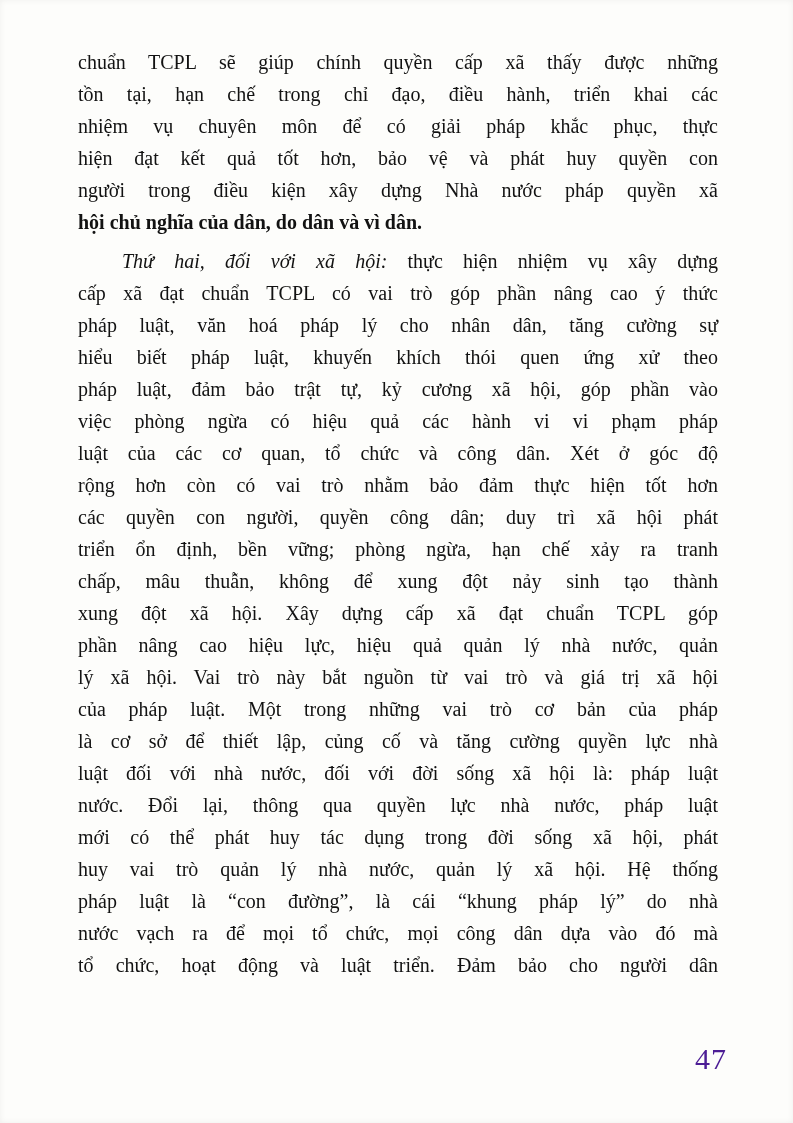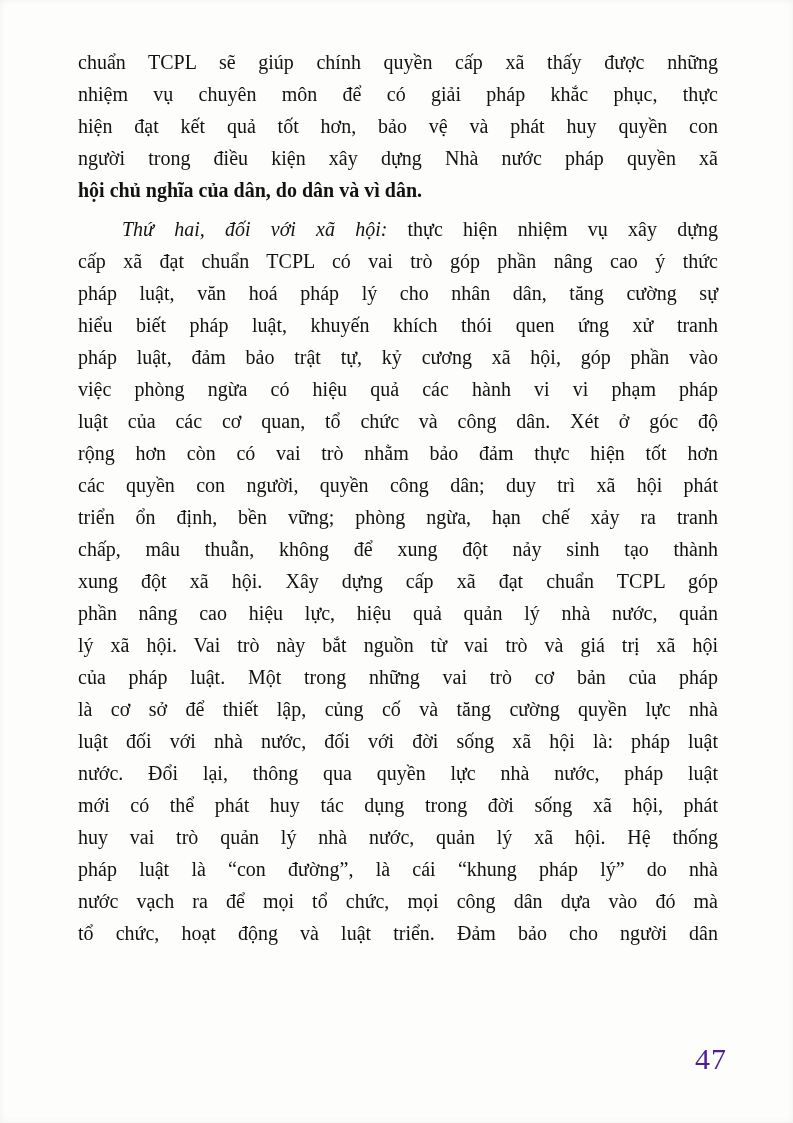--- a/index.html
+++ b/index.html
@@ -53,30 +53,31 @@
     color: #4c1d95;
   }
 </style>
 </head>
 <body>
 
 <div class="page">
   <div class="text-block">
       <div class="para">
         <div class="line"><span>chuẩn TCPL sẽ giúp chính quyền cấp xã thấy được những</span></div>
+        <div class="line"><span>tồn tại, hạn chế trong chỉ đạo, điều hành, triển khai các</span></div>
         <div class="line"><span>nhiệm vụ chuyên môn để có giải pháp khắc phục, thực</span></div>
         <div class="line"><span>hiện đạt kết quả tốt hơn, bảo vệ và phát huy quyền con</span></div>
         <div class="line"><span>người trong điều kiện xây dựng Nhà nước pháp quyền xã</span></div>
         <div class="line last"><span>hội chủ nghĩa của dân, do dân và vì dân.</span></div>
       </div>
       <div class="para">
         <div class="line indent"><span class="it">Thứ hai, đối với xã hội:</span><span> thực hiện nhiệm vụ xây dựng</span></div>
         <div class="line"><span>cấp xã đạt chuẩn TCPL có vai trò góp phần nâng cao ý thức</span></div>
         <div class="line"><span>pháp luật, văn hoá pháp lý cho nhân dân, tăng cường sự</span></div>
-        <div class="line"><span>hiểu biết pháp luật, khuyến khích thói quen ứng xử tranh</span></div>
+        <div class="line"><span>hiểu biết pháp luật, khuyến khích thói quen ứng xử theo</span></div>
         <div class="line"><span>pháp luật, đảm bảo trật tự, kỷ cương xã hội, góp phần vào</span></div>
         <div class="line"><span>việc phòng ngừa có hiệu quả các hành vi vi phạm pháp</span></div>
         <div class="line"><span>luật của các cơ quan, tổ chức và công dân. Xét ở góc độ</span></div>
         <div class="line"><span>rộng hơn còn có vai trò nhằm bảo đảm thực hiện tốt hơn</span></div>
         <div class="line"><span>các quyền con người, quyền công dân; duy trì xã hội phát</span></div>
         <div class="line"><span>triển ổn định, bền vững; phòng ngừa, hạn chế xảy ra tranh</span></div>
         <div class="line"><span>chấp, mâu thuẫn, không để xung đột nảy sinh tạo thành</span></div>
         <div class="line"><span>xung đột xã hội. Xây dựng cấp xã đạt chuẩn TCPL góp</span></div>
         <div class="line"><span>phần nâng cao hiệu lực, hiệu quả quản lý nhà nước, quản</span></div>
         <div class="line"><span>lý xã hội. Vai trò này bắt nguồn từ vai trò và giá trị xã hội</span></div>

